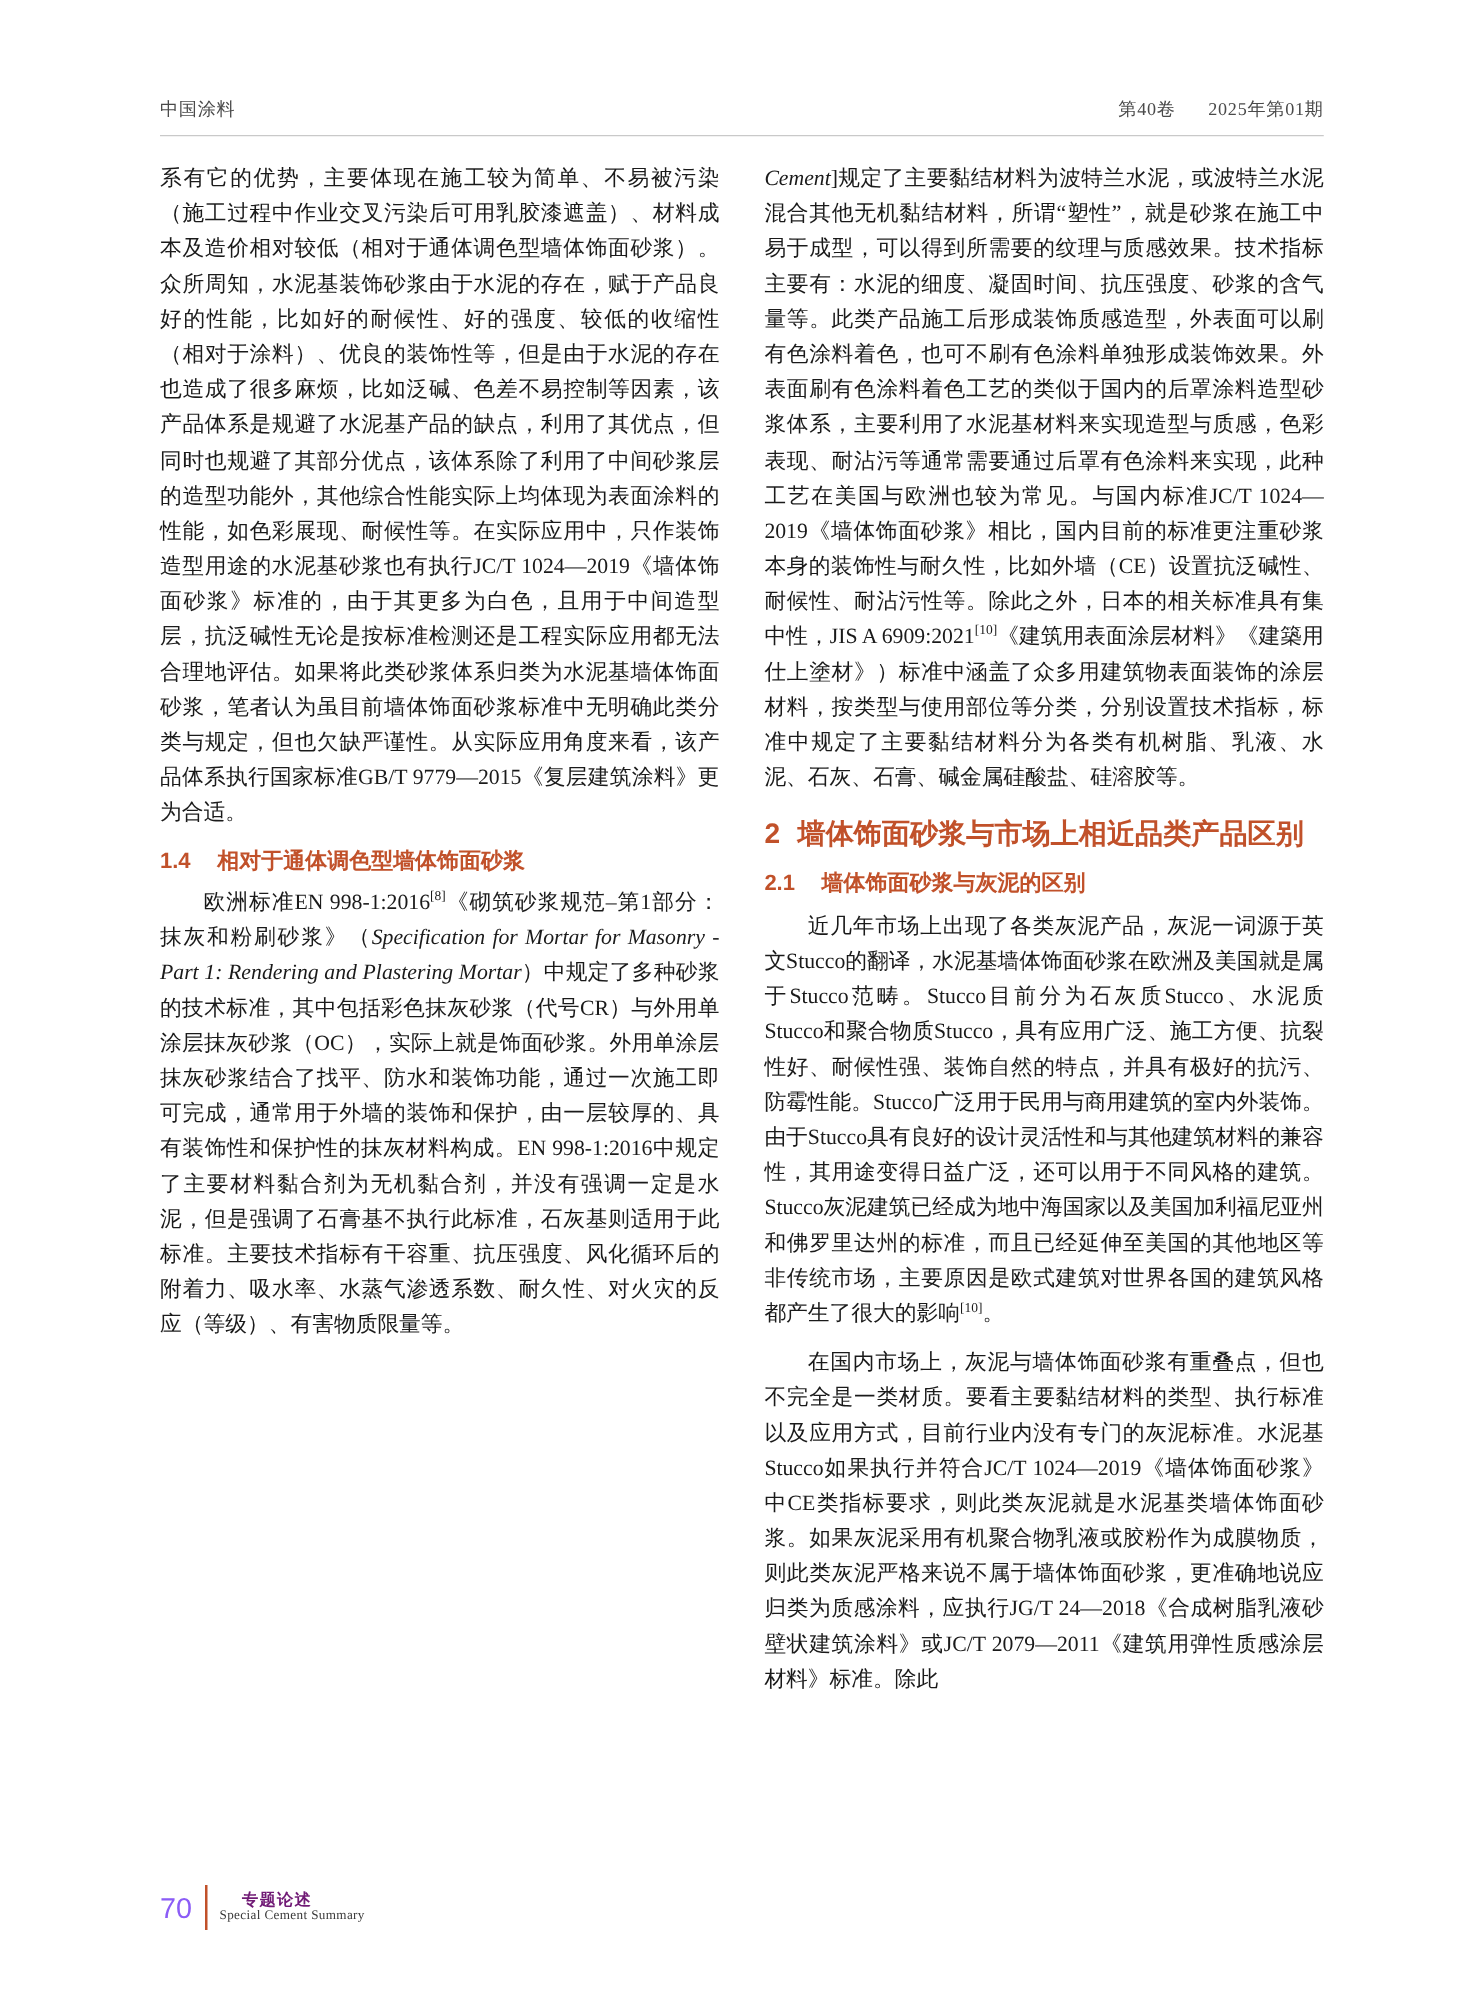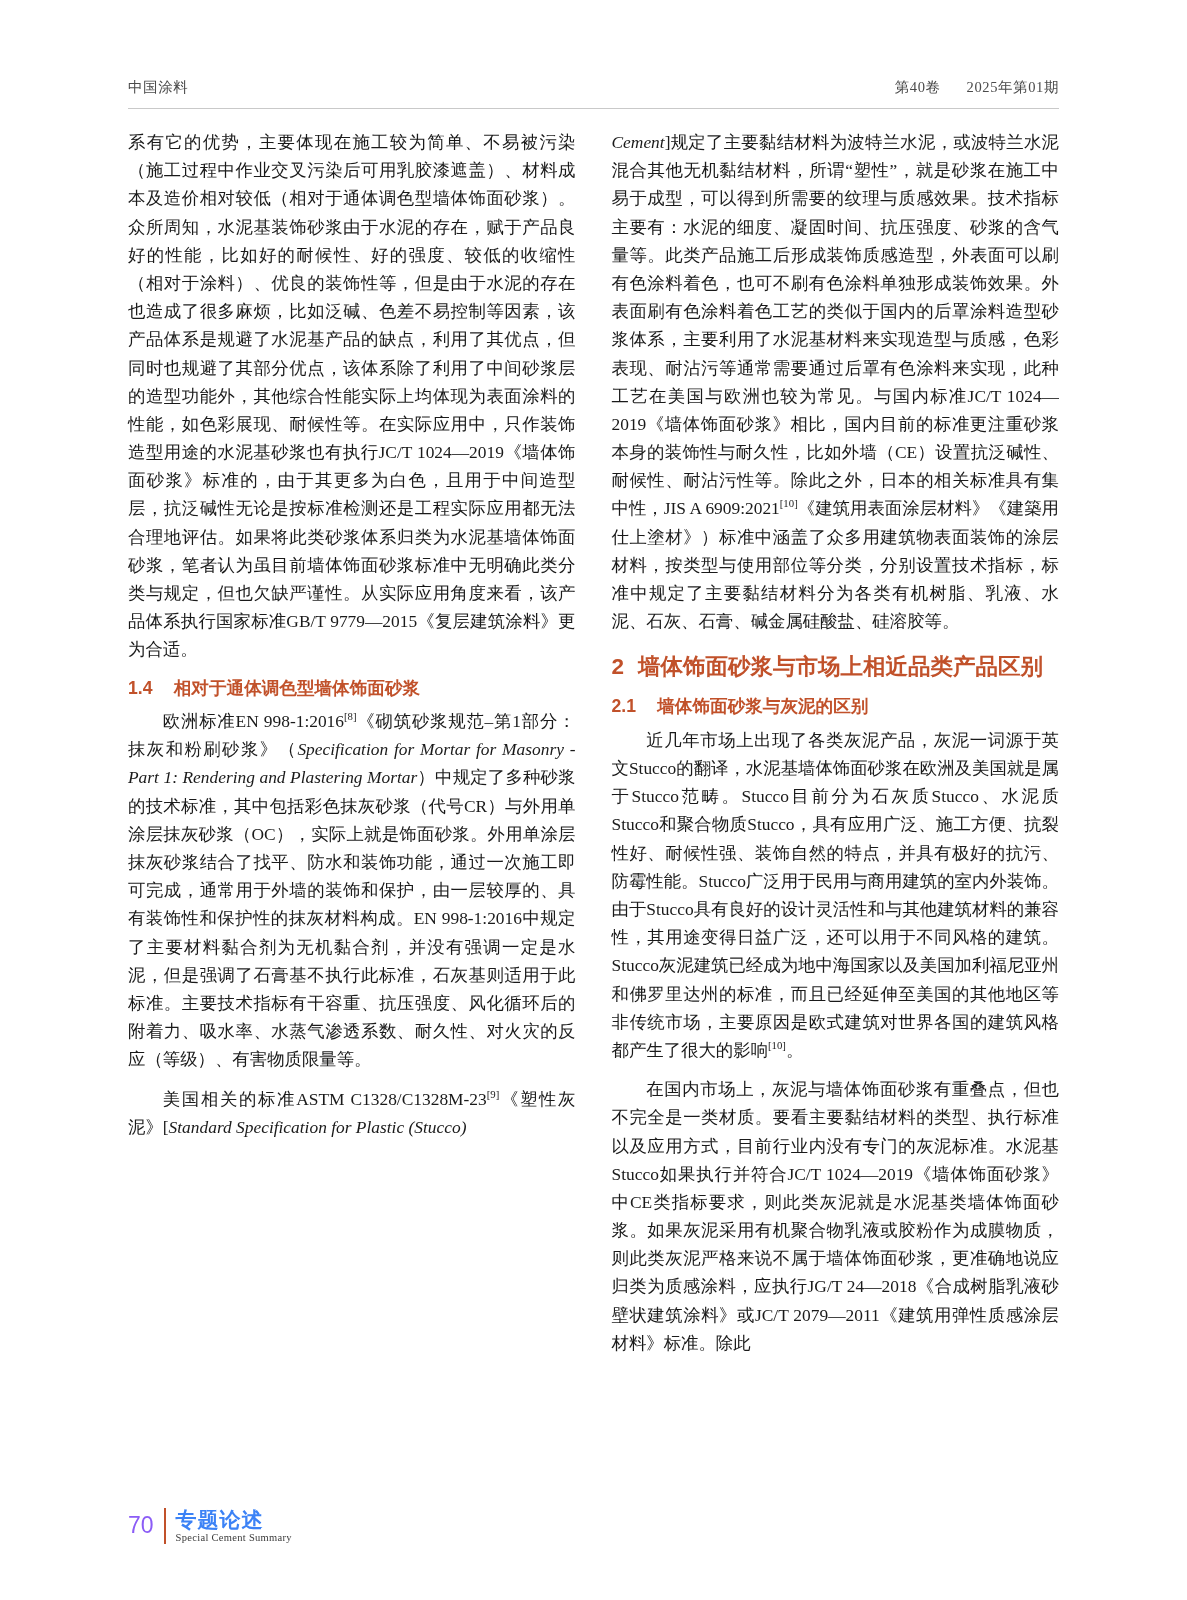--- a/index.html
+++ b/index.html
@@ -138,24 +138,25 @@
     background: #c1512a;
   }
   .footer .labels {
     display: flex;
     flex-direction: column;
     justify-content: center;
     line-height: 1.15;
   }
   .footer .cn {
     font-family: "Liberation Sans", "DejaVu Sans", sans-serif;
-    font-size: 21px;
+    font-size: 13px;
     font-weight: bold;
-    color: #3b82f6;
+    color: #701a75;
     letter-spacing: 1px;
+    margin-left: 18px;
   }
   .footer .en {
     font-family: "Liberation Serif", "DejaVu Serif", serif;
     font-size: 10.5px;
     color: #3a3a3a;
     letter-spacing: 0.3px;
   }
 </style>
 </head>
 <body>
@@ -179,23 +180,20 @@
 
       <h3 class="sub-heading">
         <span class="num">1.4</span><span>相对于通体调色型墙体饰面砂浆</span>
       </h3>
 
 
       <p class="indent">
         <span>欧洲标准EN 998-1:2016</span><sup>[8]</sup><span>《砌筑砂浆规范–第1部分：抹灰和粉刷砂浆》（</span><span class="it">Specification for Mortar for Masonry - Part 1: Rendering and Plastering Mortar</span><span>）中规定了多种砂浆的技术标准，其中包括彩色抹灰砂浆（代号CR）与外用单涂层抹灰砂浆（OC），实际上就是饰面砂浆。外用单涂层抹灰砂浆结合了找平、防水和装饰功能，通过一次施工即可完成，通常用于外墙的装饰和保护，由一层较厚的、具有装饰性和保护性的抹灰材料构成。EN 998-1:2016中规定了主要材料黏合剂为无机黏合剂，并没有强调一定是水泥，但是强调了石膏基不执行此标准，石灰基则适用于此标准。主要技术指标有干容重、抗压强度、风化循环后的附着力、吸水率、水蒸气渗透系数、耐久性、对火灾的反应（等级）、有害物质限量等。</span>
       </p>
 
-      <p class="indent">
-        <span>美国相关的标准ASTM C1328/C1328M-23</span><sup>[9]</sup><span>《塑性灰泥》[</span><span class="it">Standard Specification for Plastic (Stucco)</span>
-      </p>
 
     </div>
 
     <div class="col">
 
       <p>
         <span class="it">Cement</span><span>]规定了主要黏结材料为波特兰水泥，或波特兰水泥混合其他无机黏结材料，所谓“塑性”，就是砂浆在施工中易于成型，可以得到所需要的纹理与质感效果。技术指标主要有：水泥的细度、凝固时间、抗压强度、砂浆的含气量等。此类产品施工后形成装饰质感造型，外表面可以刷有色涂料着色，也可不刷有色涂料单独形成装饰效果。外表面刷有色涂料着色工艺的类似于国内的后罩涂料造型砂浆体系，主要利用了水泥基材料来实现造型与质感，色彩表现、耐沾污等通常需要通过后罩有色涂料来实现，此种工艺在美国与欧洲也较为常见。与国内标准JC/T 1024—2019《墙体饰面砂浆》相比，国内目前的标准更注重砂浆本身的装饰性与耐久性，比如外墙（CE）设置抗泛碱性、耐候性、耐沾污性等。除此之外，日本的相关标准具有集中性，JIS A 6909:2021</span><sup>[10]</sup><span>《建筑用表面涂层材料》《建築用仕上塗材》）标准中涵盖了众多用建筑物表面装饰的涂层材料，按类型与使用部位等分类，分别设置技术指标，标准中规定了主要黏结材料分为各类有机树脂、乳液、水泥、石灰、石膏、碱金属硅酸盐、硅溶胶等。</span>
       </p>
 
       <h2 class="section-heading">

